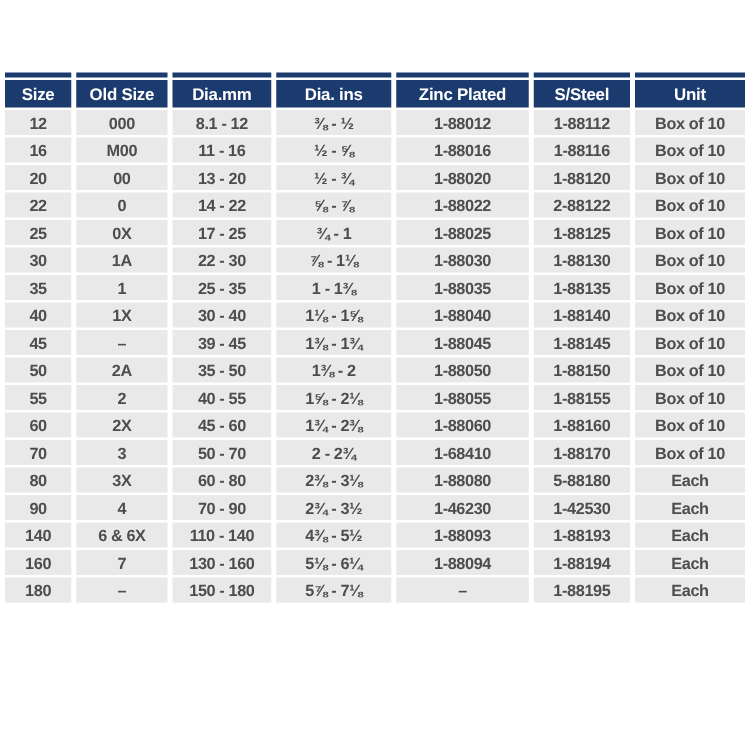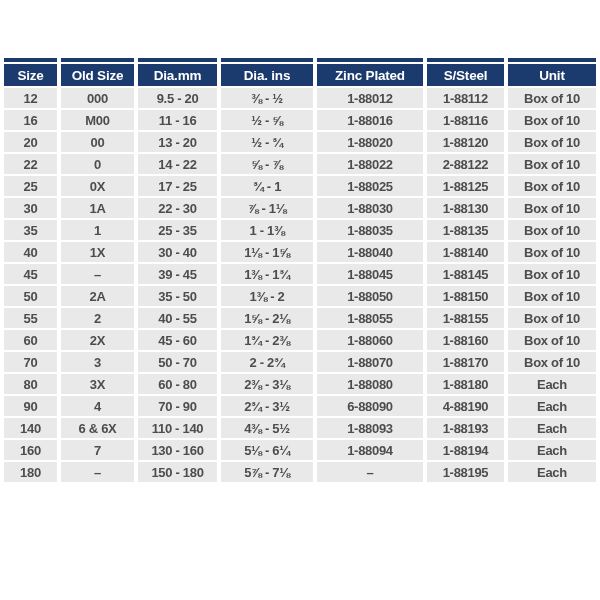--- a/index.html
+++ b/index.html
@@ -92,21 +92,21 @@
         <th>Dia. ins</th>
         <th>Zinc Plated</th>
         <th>S/Steel</th>
         <th>Unit</th>
       </tr>
     </thead>
     <tbody>
         <tr>
           <td>12</td>
           <td>000</td>
-          <td>9.5 - 20</td>
+          <td>8.1 - 12</td>
           <td>⅜ - ½</td>
           <td>1-88012</td>
           <td>1-88112</td>
           <td>Box of 10</td>
         </tr>
         <tr>
           <td>16</td>
           <td>M00</td>
           <td>11 - 16</td>
           <td>½ - ⅝</td>
@@ -202,40 +202,40 @@
           <td>1¾ - 2⅜</td>
           <td>1-88060</td>
           <td>1-88160</td>
           <td>Box of 10</td>
         </tr>
         <tr>
           <td>70</td>
           <td>3</td>
           <td>50 - 70</td>
           <td>2 - 2¾</td>
-          <td>1-88070</td>
+          <td>1-68410</td>
           <td>1-88170</td>
           <td>Box of 10</td>
         </tr>
         <tr>
           <td>80</td>
           <td>3X</td>
           <td>60 - 80</td>
           <td>2⅜ - 3⅛</td>
           <td>1-88080</td>
-          <td>1-88180</td>
+          <td>5-88180</td>
           <td>Each</td>
         </tr>
         <tr>
           <td>90</td>
           <td>4</td>
           <td>70 - 90</td>
           <td>2¾ - 3½</td>
-          <td>6-88090</td>
-          <td>4-88190</td>
+          <td>1-46230</td>
+          <td>1-42530</td>
           <td>Each</td>
         </tr>
         <tr>
           <td>140</td>
           <td>6 &amp; 6X</td>
           <td>110 - 140</td>
           <td>4⅜ - 5½</td>
           <td>1-88093</td>
           <td>1-88193</td>
           <td>Each</td>

